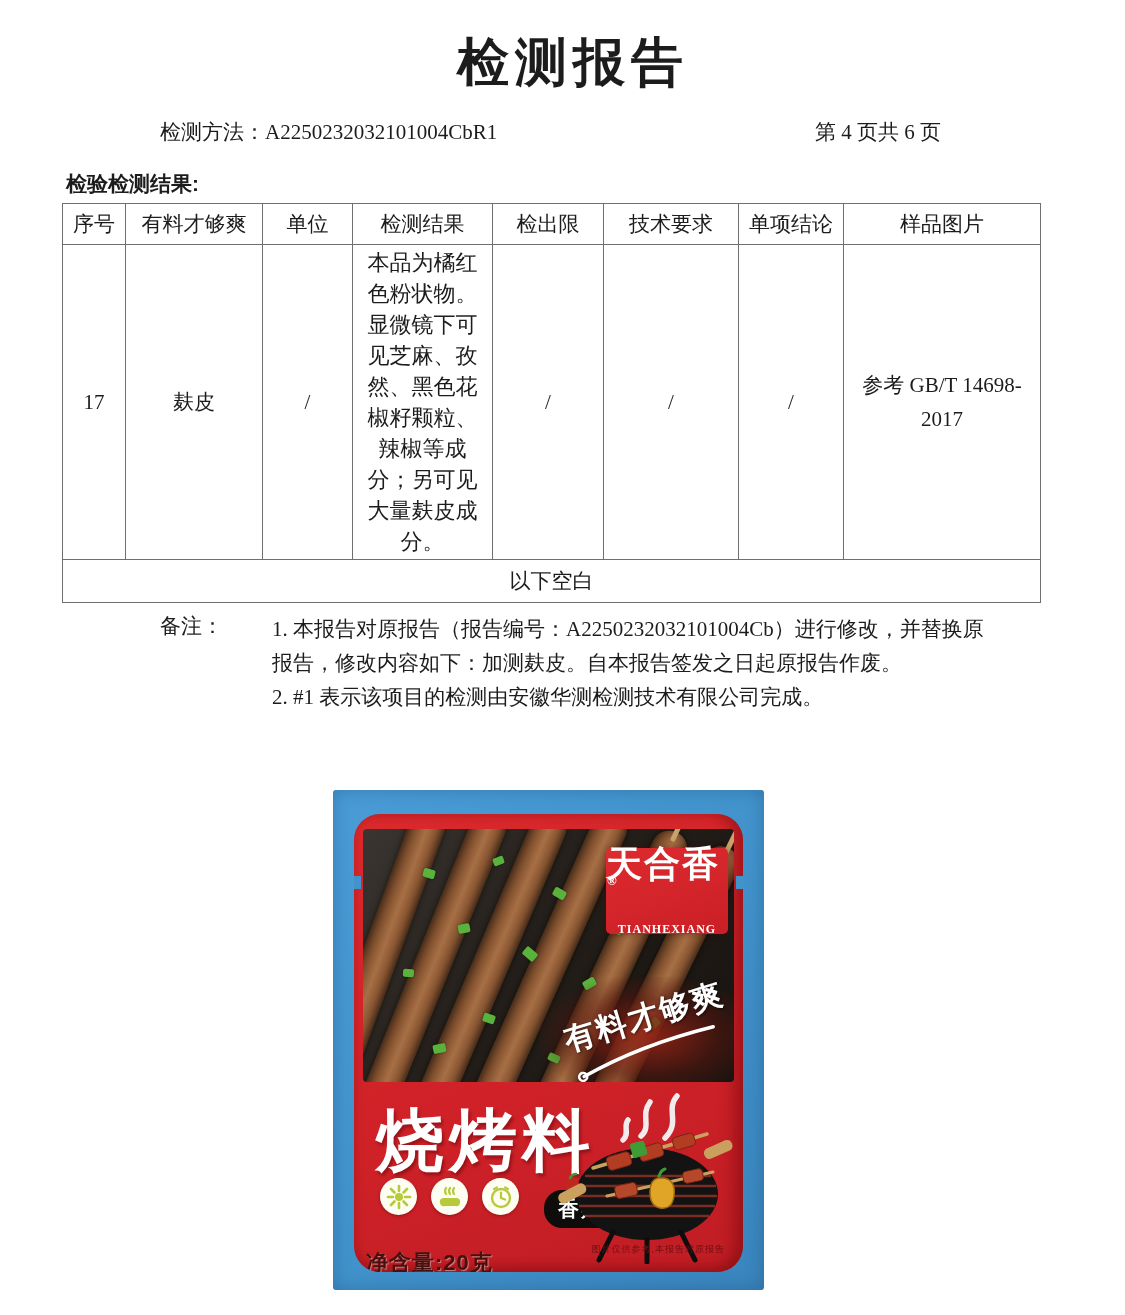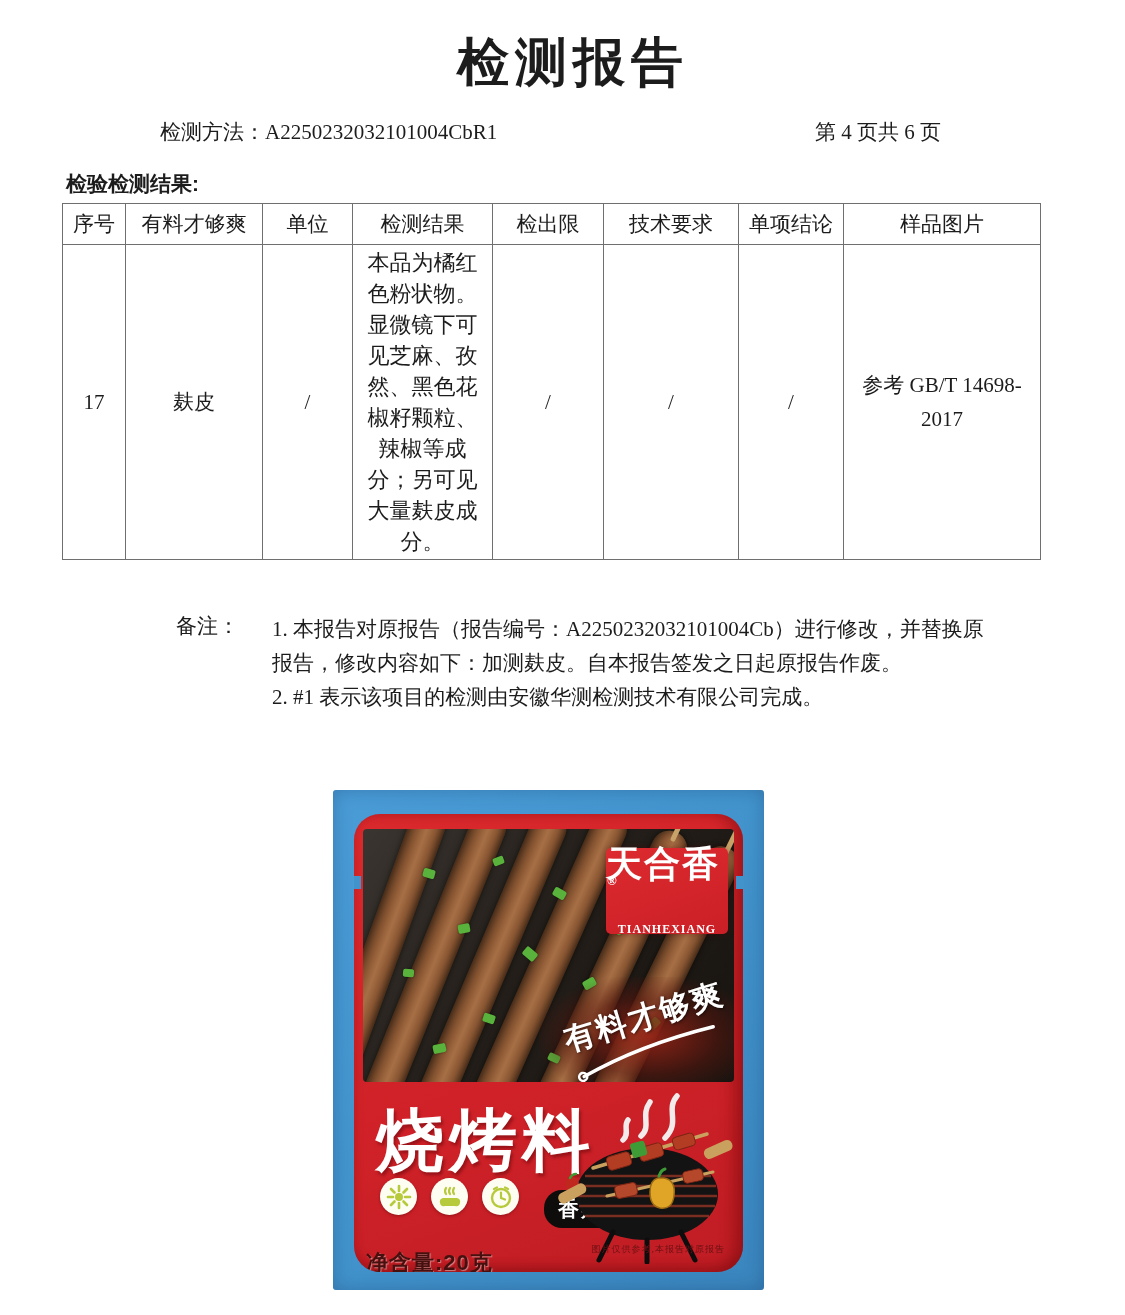--- a/index.html
+++ b/index.html
@@ -13,21 +13,21 @@
          font-family:"Liberation Sans","DejaVu Sans",sans-serif;}
   table.results{position:absolute;top:203px;left:62px;width:978px;border-collapse:collapse;
          font-size:21px;table-layout:fixed;}
   table.results th,table.results td{border:1px solid #6f6f6f;text-align:center;
          font-weight:normal;padding:2px 4px;vertical-align:middle;}
   table.results th{height:36px;}
   td.result-cell{font-size:22px;line-height:31px;padding:8px 12px;}
   td.method-cell{font-size:21px;line-height:34px;padding:4px 14px;}
   tr.body-row{height:296px;}
   tr.footer-row td{height:38px;font-size:21px;}
-  .remarks-label{position:absolute;top:612px;left:160px;font-size:21px;margin-left:16px;}
+  .remarks-label{position:absolute;top:612px;left:160px;font-size:21px;}
   .remarks{position:absolute;top:612px;left:272px;width:716px;font-size:21px;line-height:34px;}
   .sample-heading{position:absolute;top:738px;left:0;right:0;text-align:center;
          font-size:28px;letter-spacing:4px;}
   
   .photo-frame{position:absolute;left:333px;top:790px;width:431px;height:500px;
          background:linear-gradient(135deg,#4a9cd7 0%,#4293cc 50%,#3a85bd 100%);
          border-radius:3px;box-shadow:inset 0 0 18px rgba(20,60,110,.35);}
   .package{position:absolute;left:21px;top:24px;width:389px;height:458px;border-radius:26px;
          background:linear-gradient(160deg,#dc2a2e 0%,#d02128 55%,#bf1d24 100%);
          box-shadow:inset -10px 0 14px rgba(120,10,14,.45), inset 0 -6px 10px rgba(120,10,14,.3);
@@ -110,20 +110,23 @@
     <tr class="body-row">
       <td>17</td>
       <td>麸皮</td>
       <td>/</td>
       <td class="result-cell">本品为橘红色粉状物。显微镜下可见芝麻、孜然、黑色花椒籽颗粒、辣椒等成分；另可见大量麸皮成分。</td>
       <td>/</td>
       <td>/</td>
       <td>/</td>
       <td class="method-cell">参考 GB/T 14698-2017</td>
     </tr>
+    <tr class="footer-row">
+      <td colspan="8">以下空白</td>
+    </tr>
   </tbody>
     </table>
 
   <div class="remarks-label">备注：</div>
   <div class="remarks">
     <div>1. 本报告对原报告（报告编号：A2250232032101004Cb）进行修改，并替换原报告，修改内容如下：加测麸皮。自本报告签发之日起原报告作废。</div>
     <div>2. #1 表示该项目的检测由安徽华测检测技术有限公司完成。</div>
   </div>
 
 

